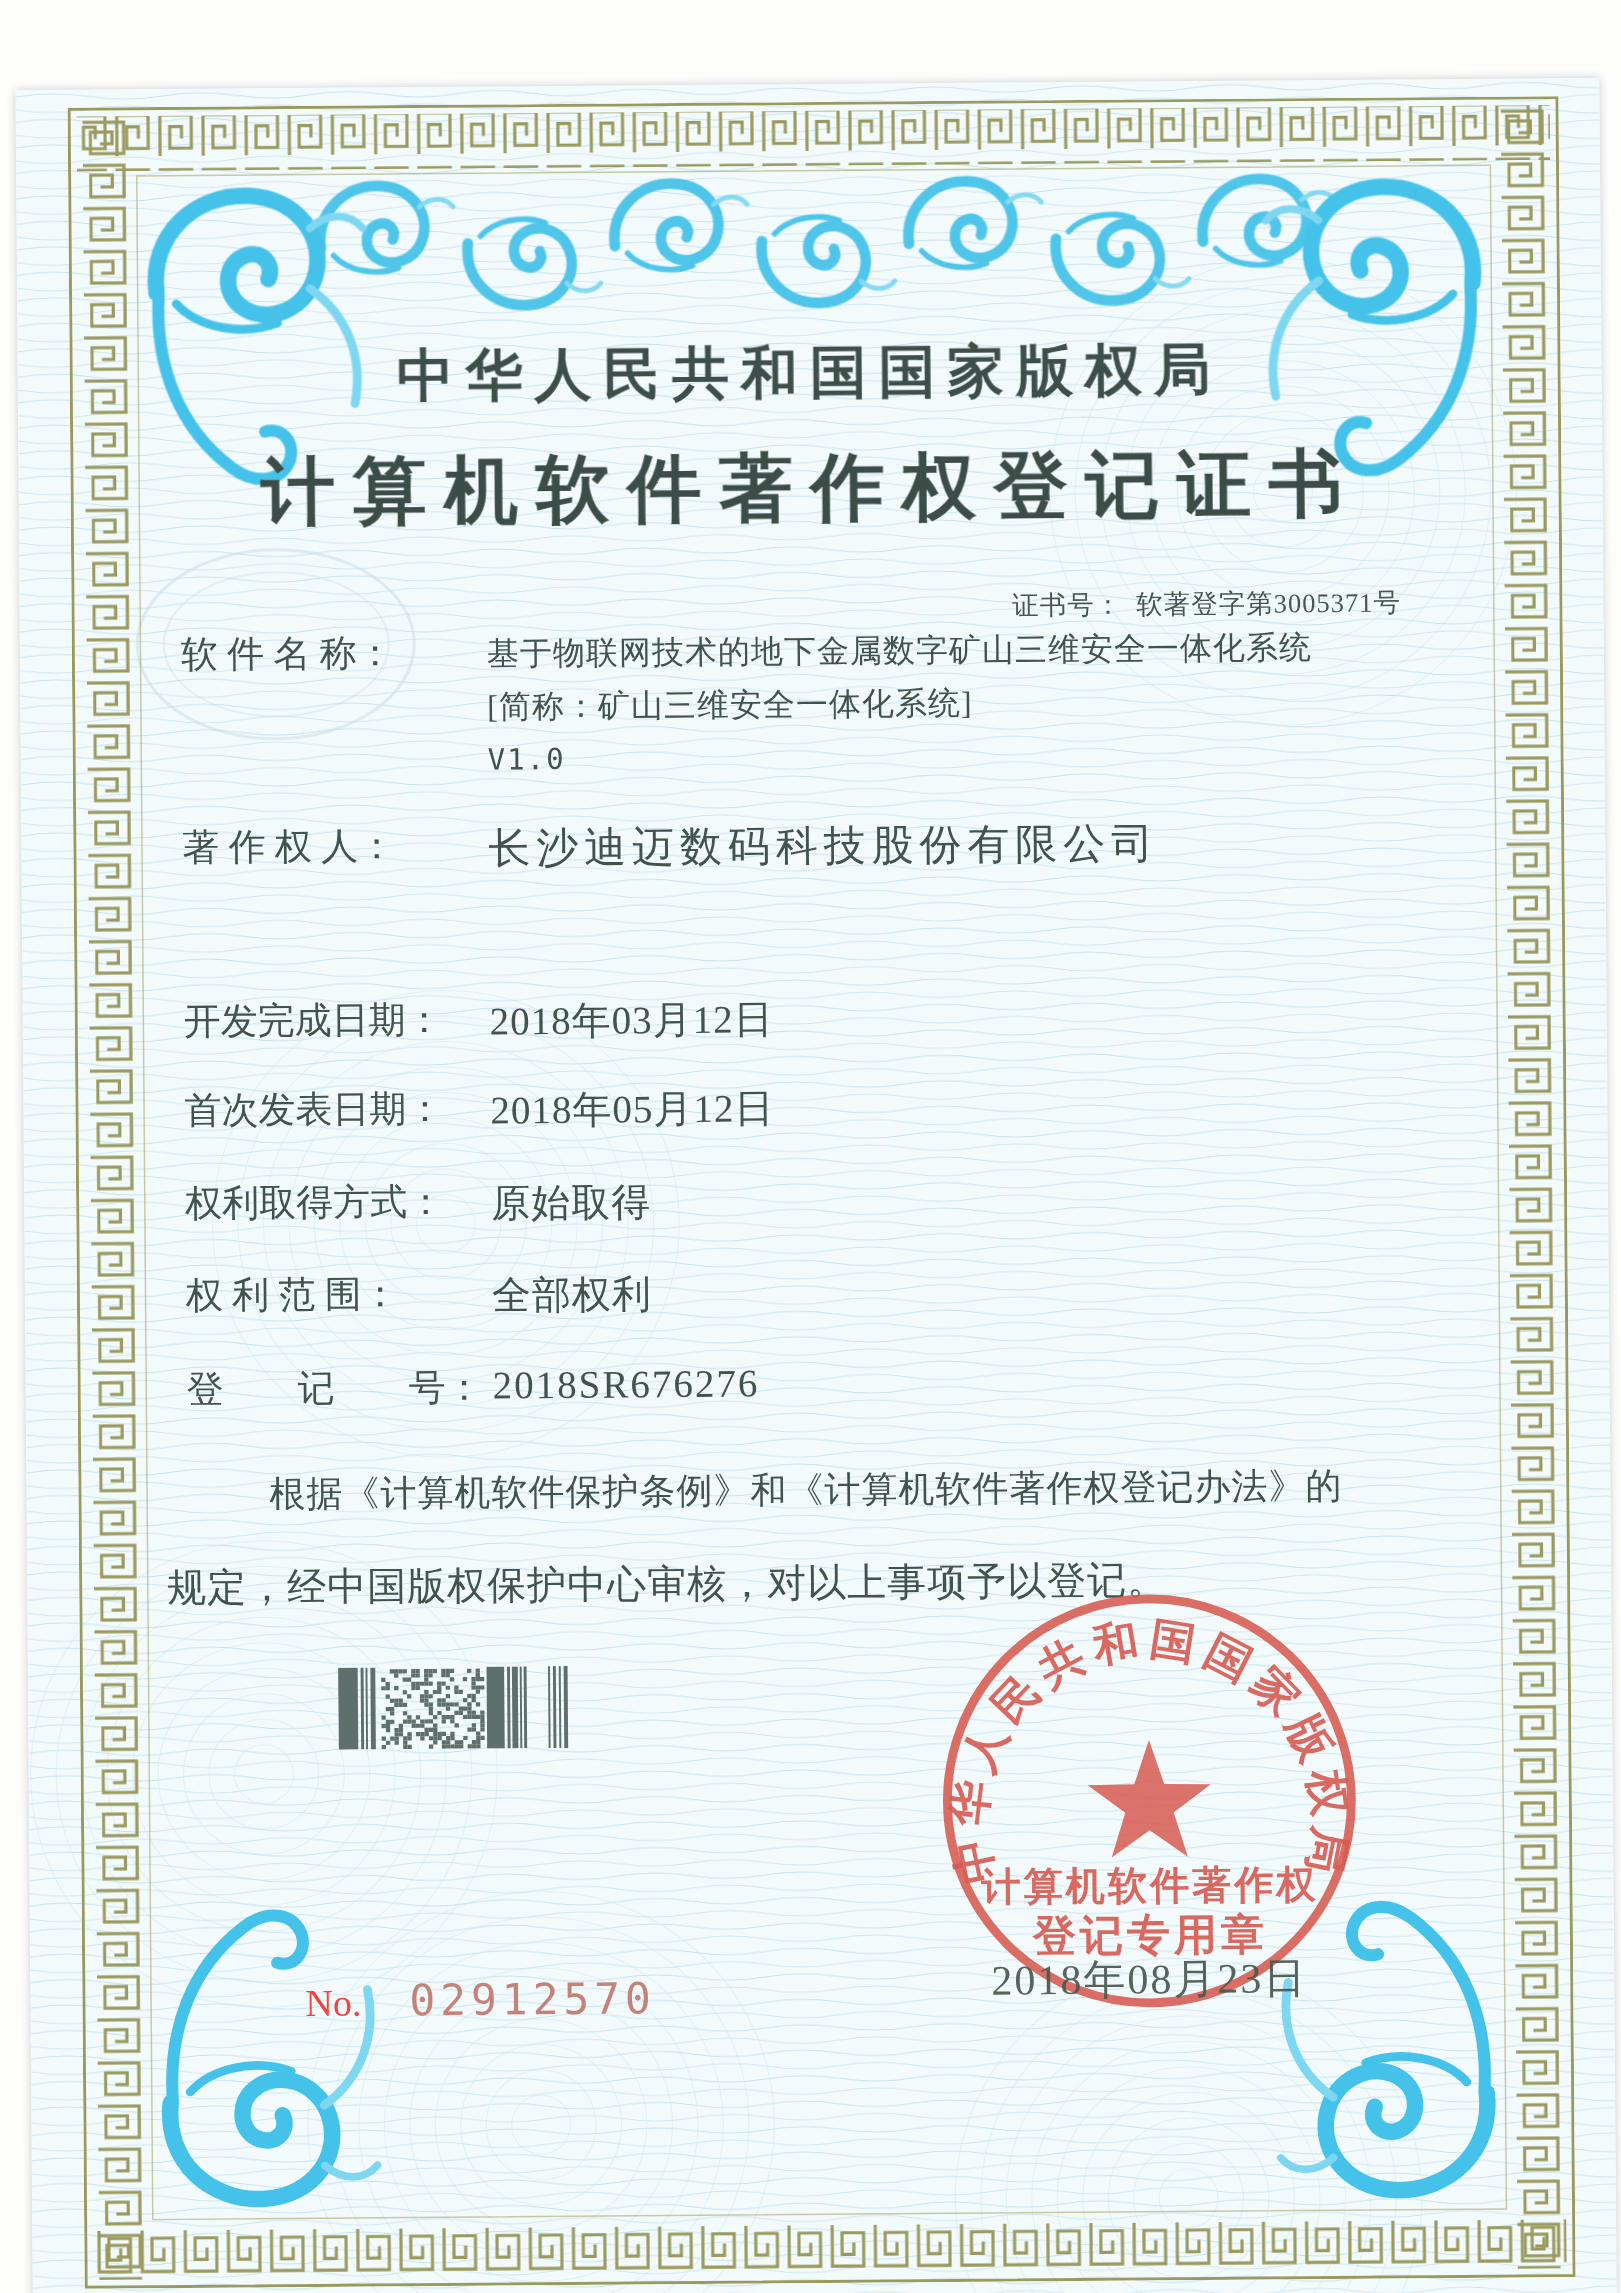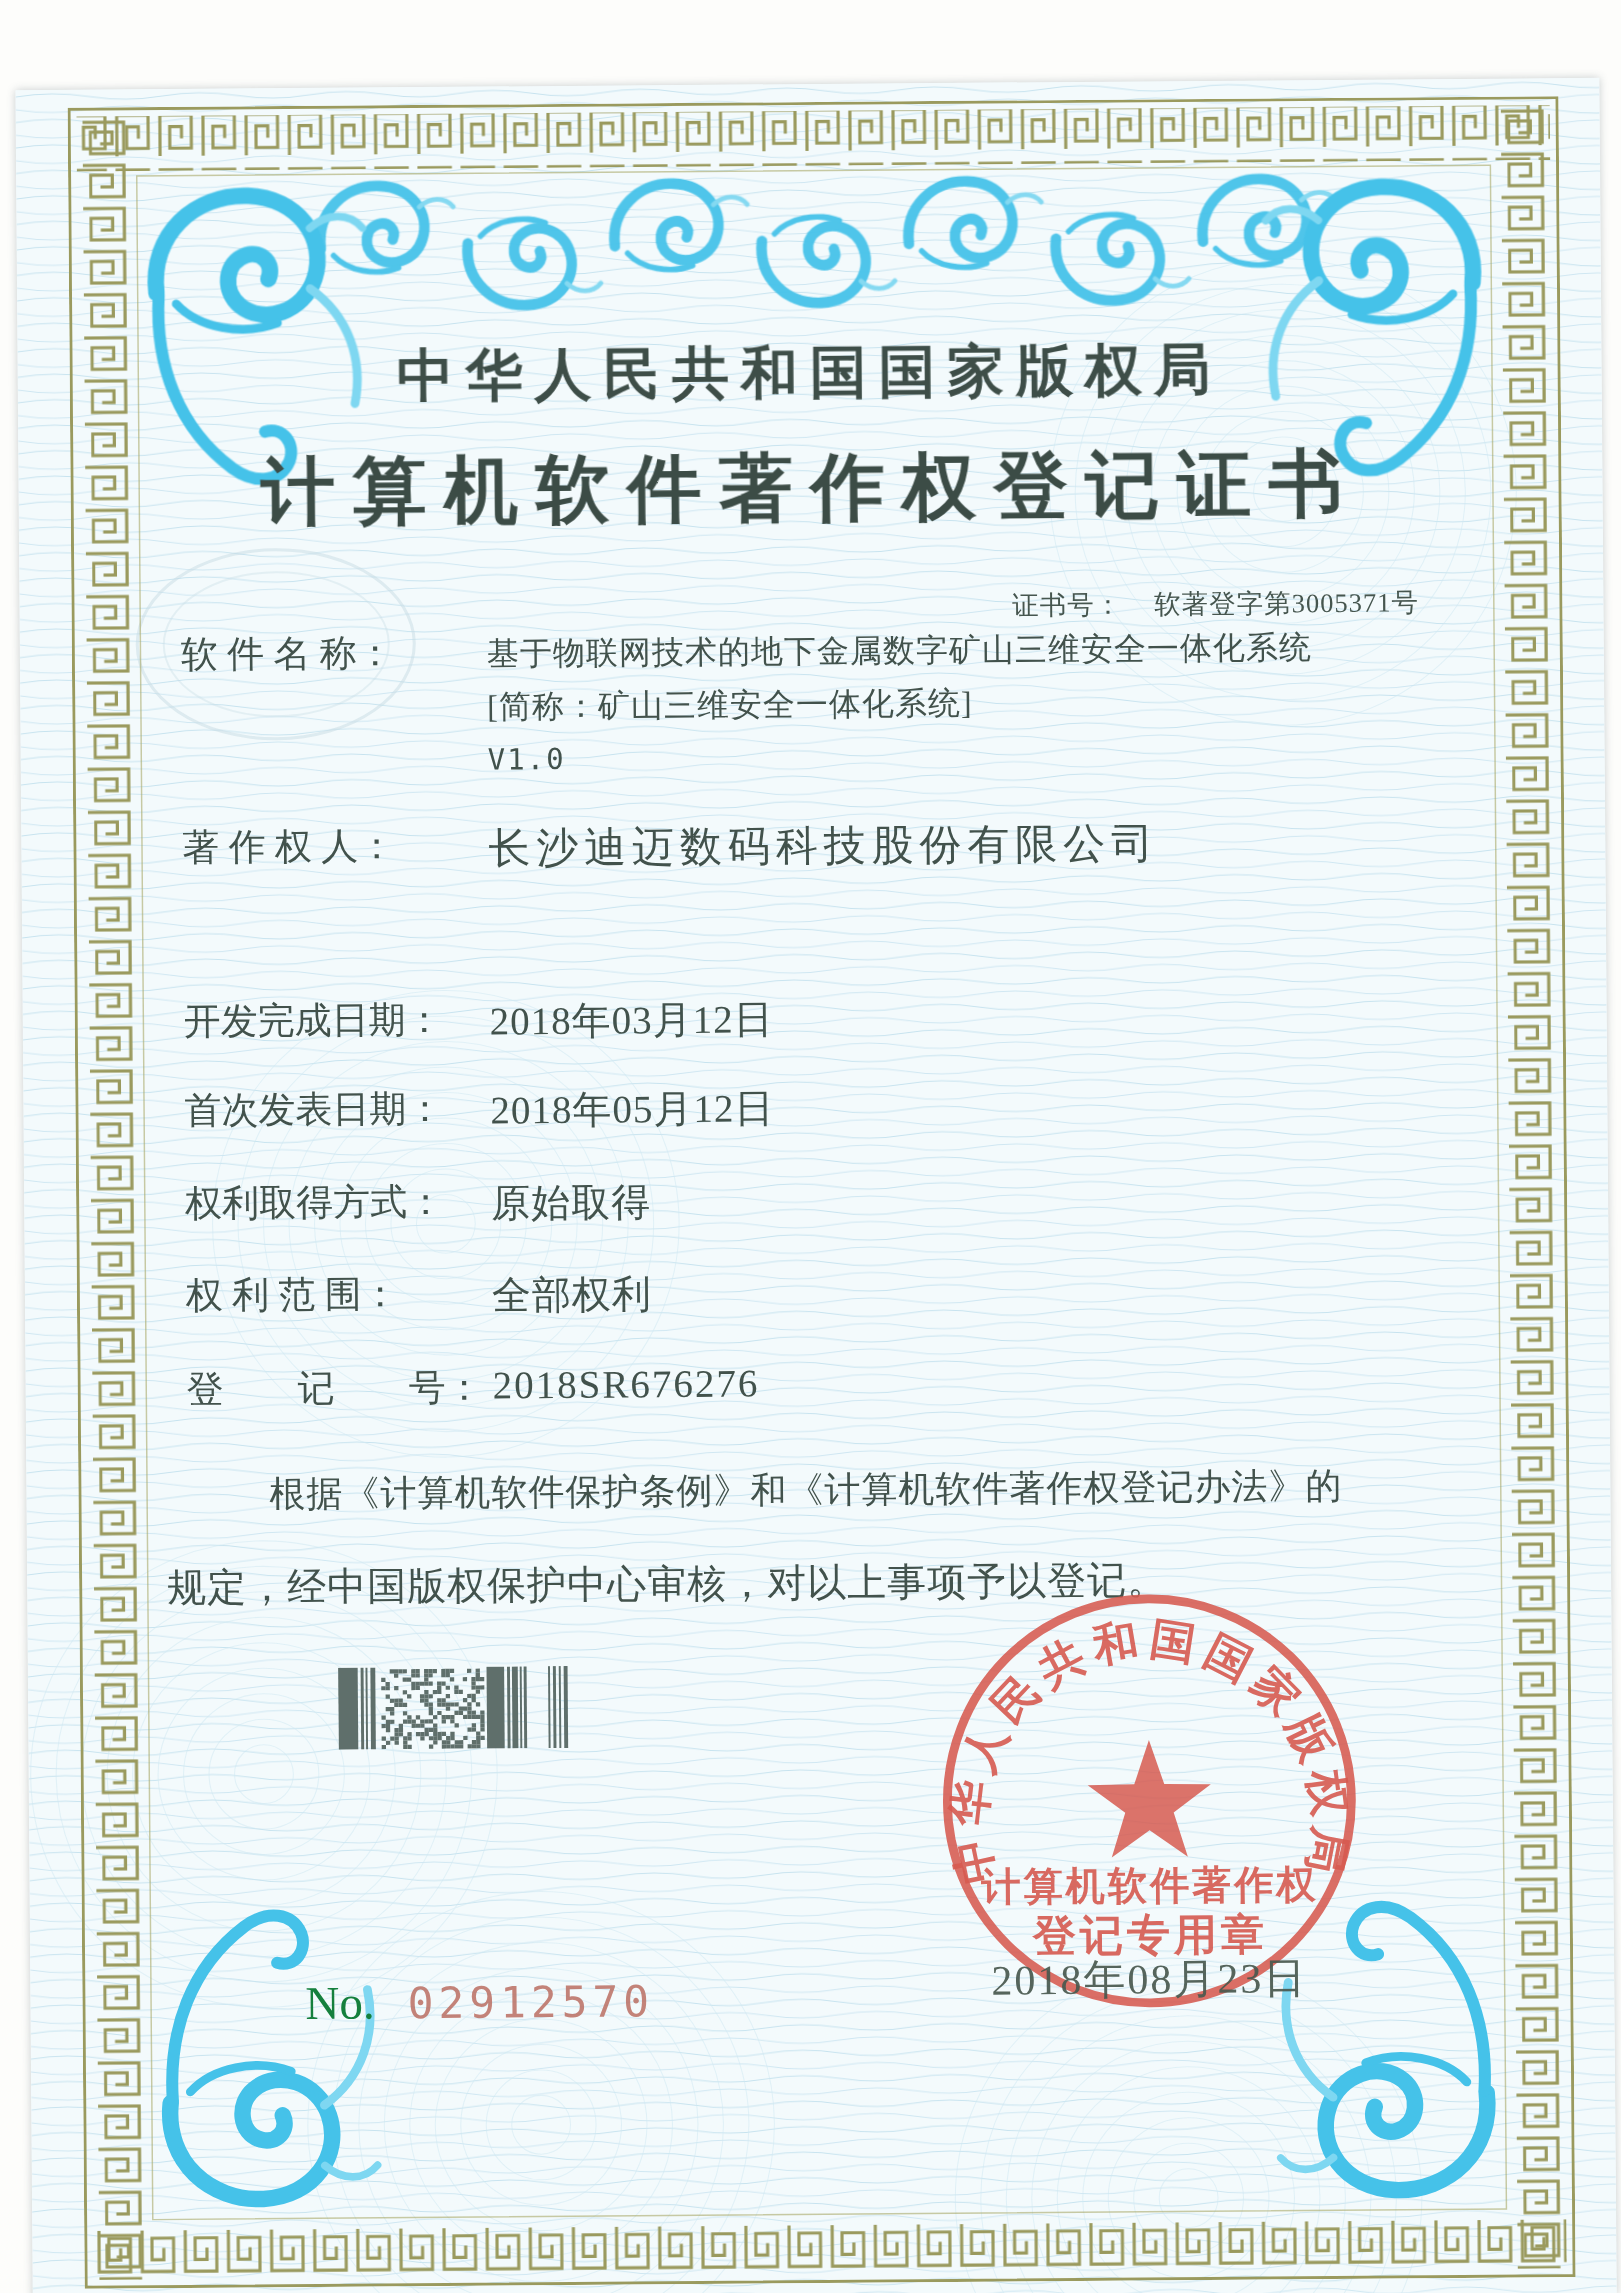--- a/index.html
+++ b/index.html
@@ -6,33 +6,33 @@
   .scan{position:relative;width:1621px;height:2294px;background:#fdfdfb;overflow:hidden;
         font-family:"Liberation Serif","DejaVu Serif",serif;padding-left:38px;}
   .paper{position:absolute;left:21.6px;top:84px;width:1584px;height:2217px;background:#f3fafc;
          transform:rotate(-0.45deg);transform-origin:50% 38%;box-shadow:0 0 8.8px rgba(60,80,90,.28);}
   .abs{position:absolute;}
   .authority{left:0;top:251px;width:100%;text-align:center;font-size:57px;font-weight:600;
              letter-spacing:11.8px;color:#3e4e48;}
   .cert-title{left:0;top:355px;width:100%;text-align:center;font-size:74px;font-weight:700;
               letter-spacing:17.6px;color:#3c4c46;}
   .cert-no{left:947px;top:474px;font-size:26.5px;letter-spacing:1px;color:#46564f;white-space:pre;}
-  .cert-no .lbl{margin-right:32px;}
+  .cert-no .lbl{margin-right:14px;}
   .frow{position:absolute;left:161px;display:flex;align-items:flex-start;color:#42524c;}
   .f-label{width:306px;font-size:37px;white-space:pre;flex:none;}
   .f-val{font-size:39px;letter-spacing:1px;padding-top:0px;}
   .f-lines{font-size:32px;line-height:53px;letter-spacing:1px;}
   .ver{font-size:29px;font-family:"DejaVu Sans Mono",monospace;letter-spacing:2px;}
   .owner-val{font-size:42px;letter-spacing:5.9px;}
   .stmt{color:#42524c;letter-spacing:1px;}
   .stmt1{left:243px;top:1382px;font-size:36px;}
   .stmt2{left:140px;top:1472px;font-size:39px;}
   .seal-date{left:961px;top:1870px;font-size:42px;letter-spacing:2px;color:#49594f;opacity:.92;z-index:5;}
   .serial{left:275px;top:1888px;z-index:4;}
-  .serial .pfx{font-size:47px;color:#15803d;margin-right:33px;}
+  .serial .pfx{font-size:38px;color:#ef4444;margin-right:48px;}
   .serial .num{font-size:43px;font-family:"DejaVu Sans Mono",monospace;color:#bb6f63;
                letter-spacing:4.9px;opacity:.85;}
   .embossed{left:116px;top:460px;width:274px;height:186px;border:3.9px solid rgba(200,220,228,.5);
             border-radius:50%;}
   .embossed .inner{position:absolute;left:23.5px;top:19.6px;right:23.5px;bottom:19.6px;
                    border:2.9px solid rgba(200,220,228,.38);border-radius:50%;}
   .seal-svg{left:895px;top:1494px;z-index:3;}
   .bc{left:310px;top:1580px;z-index:2;}
   .frame-svg{left:52px;top:17.6px;z-index:1;}
   .waves-svg{left:0;top:0;z-index:0;}

